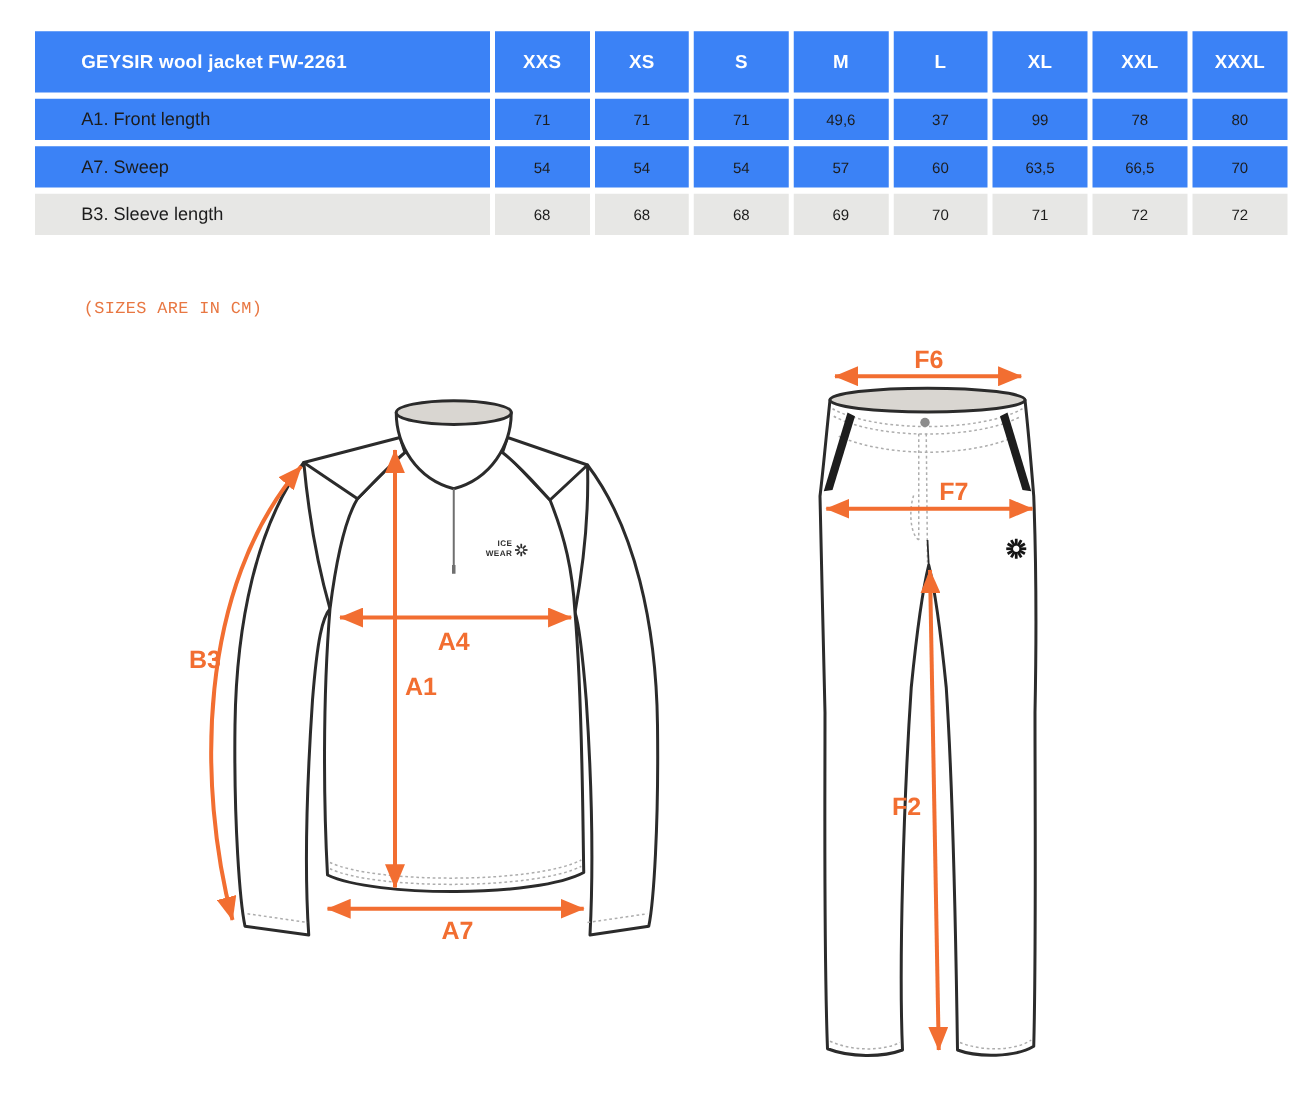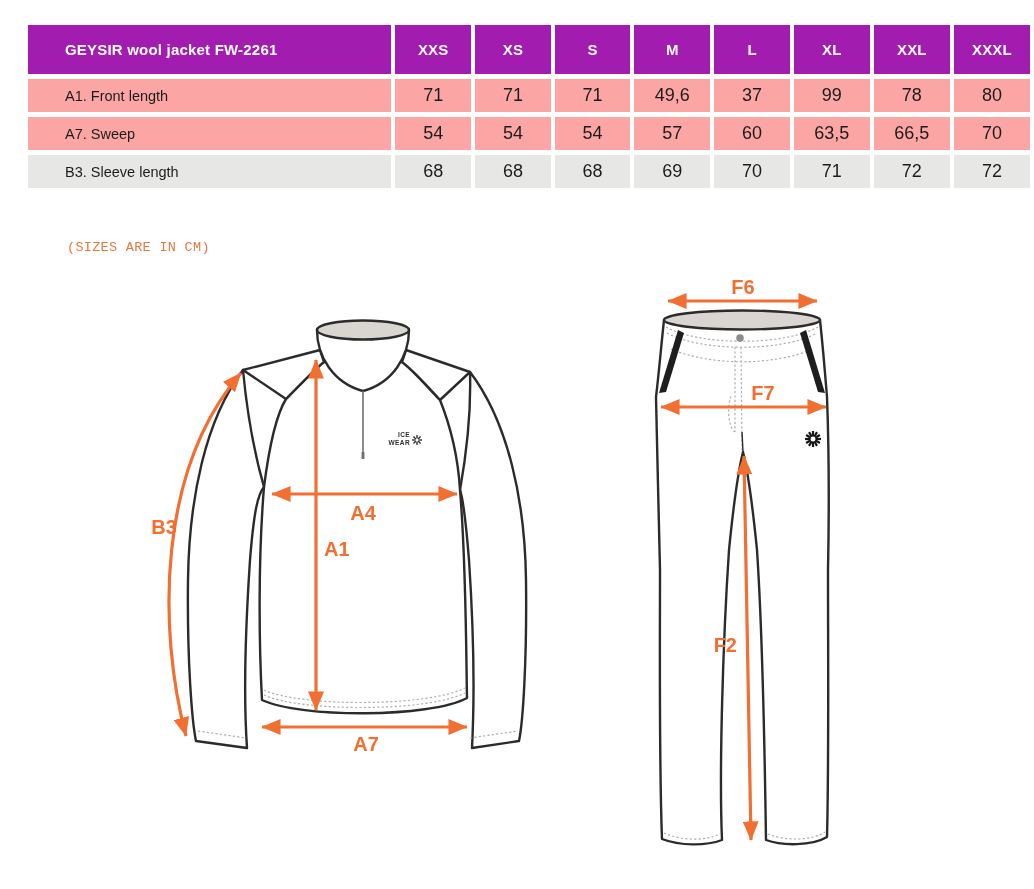--- a/index.html
+++ b/index.html
@@ -8,29 +8,29 @@
     font-family:"Liberation Sans", sans-serif;overflow:hidden;
   }
   
   .size-table{
     position:absolute;left:24px;top:20px;
     border-collapse:separate;border-spacing:4px 5px;
     table-layout:fixed;
   }
   .size-table th,.size-table td{padding:0;}
   .size-table th{
-    background:#a21caf;color:#ffffff;font-weight:bold;font-size:15px;
+    background:#3b82f6;color:#ffffff;font-weight:bold;font-size:15px;
     height:49px;text-align:center;vertical-align:middle;letter-spacing:.2px;
   }
   .size-table th.lbl{width:333px;text-align:left;padding-left:37px;}
   .size-table th.sz{width:77px;}
   .size-table td{
-    height:33px;font-size:18px;color:#1c1c1c;text-align:center;vertical-align:middle;
-  }
-  .size-table tr.dark td{background:#fca5a5;}
+    height:33px;font-size:12px;color:#1c1c1c;text-align:center;vertical-align:middle;
+  }
+  .size-table tr.dark td{background:#3b82f6;}
   .size-table tr.light td{background:#e7e7e5;}
   .size-table td.lbl{text-align:left;padding-left:37px;font-size:14.5px;}
   
   .cm-note{
     position:absolute;left:67px;top:240px;color:#e87742;
     font-size:13.5px;letter-spacing:.3px;font-weight:500;font-family:Liberation Mono, monospace;
   }
   
   .drawings{position:absolute;left:0;top:0;width:1034px;height:889px;}
   .dimlabel{

